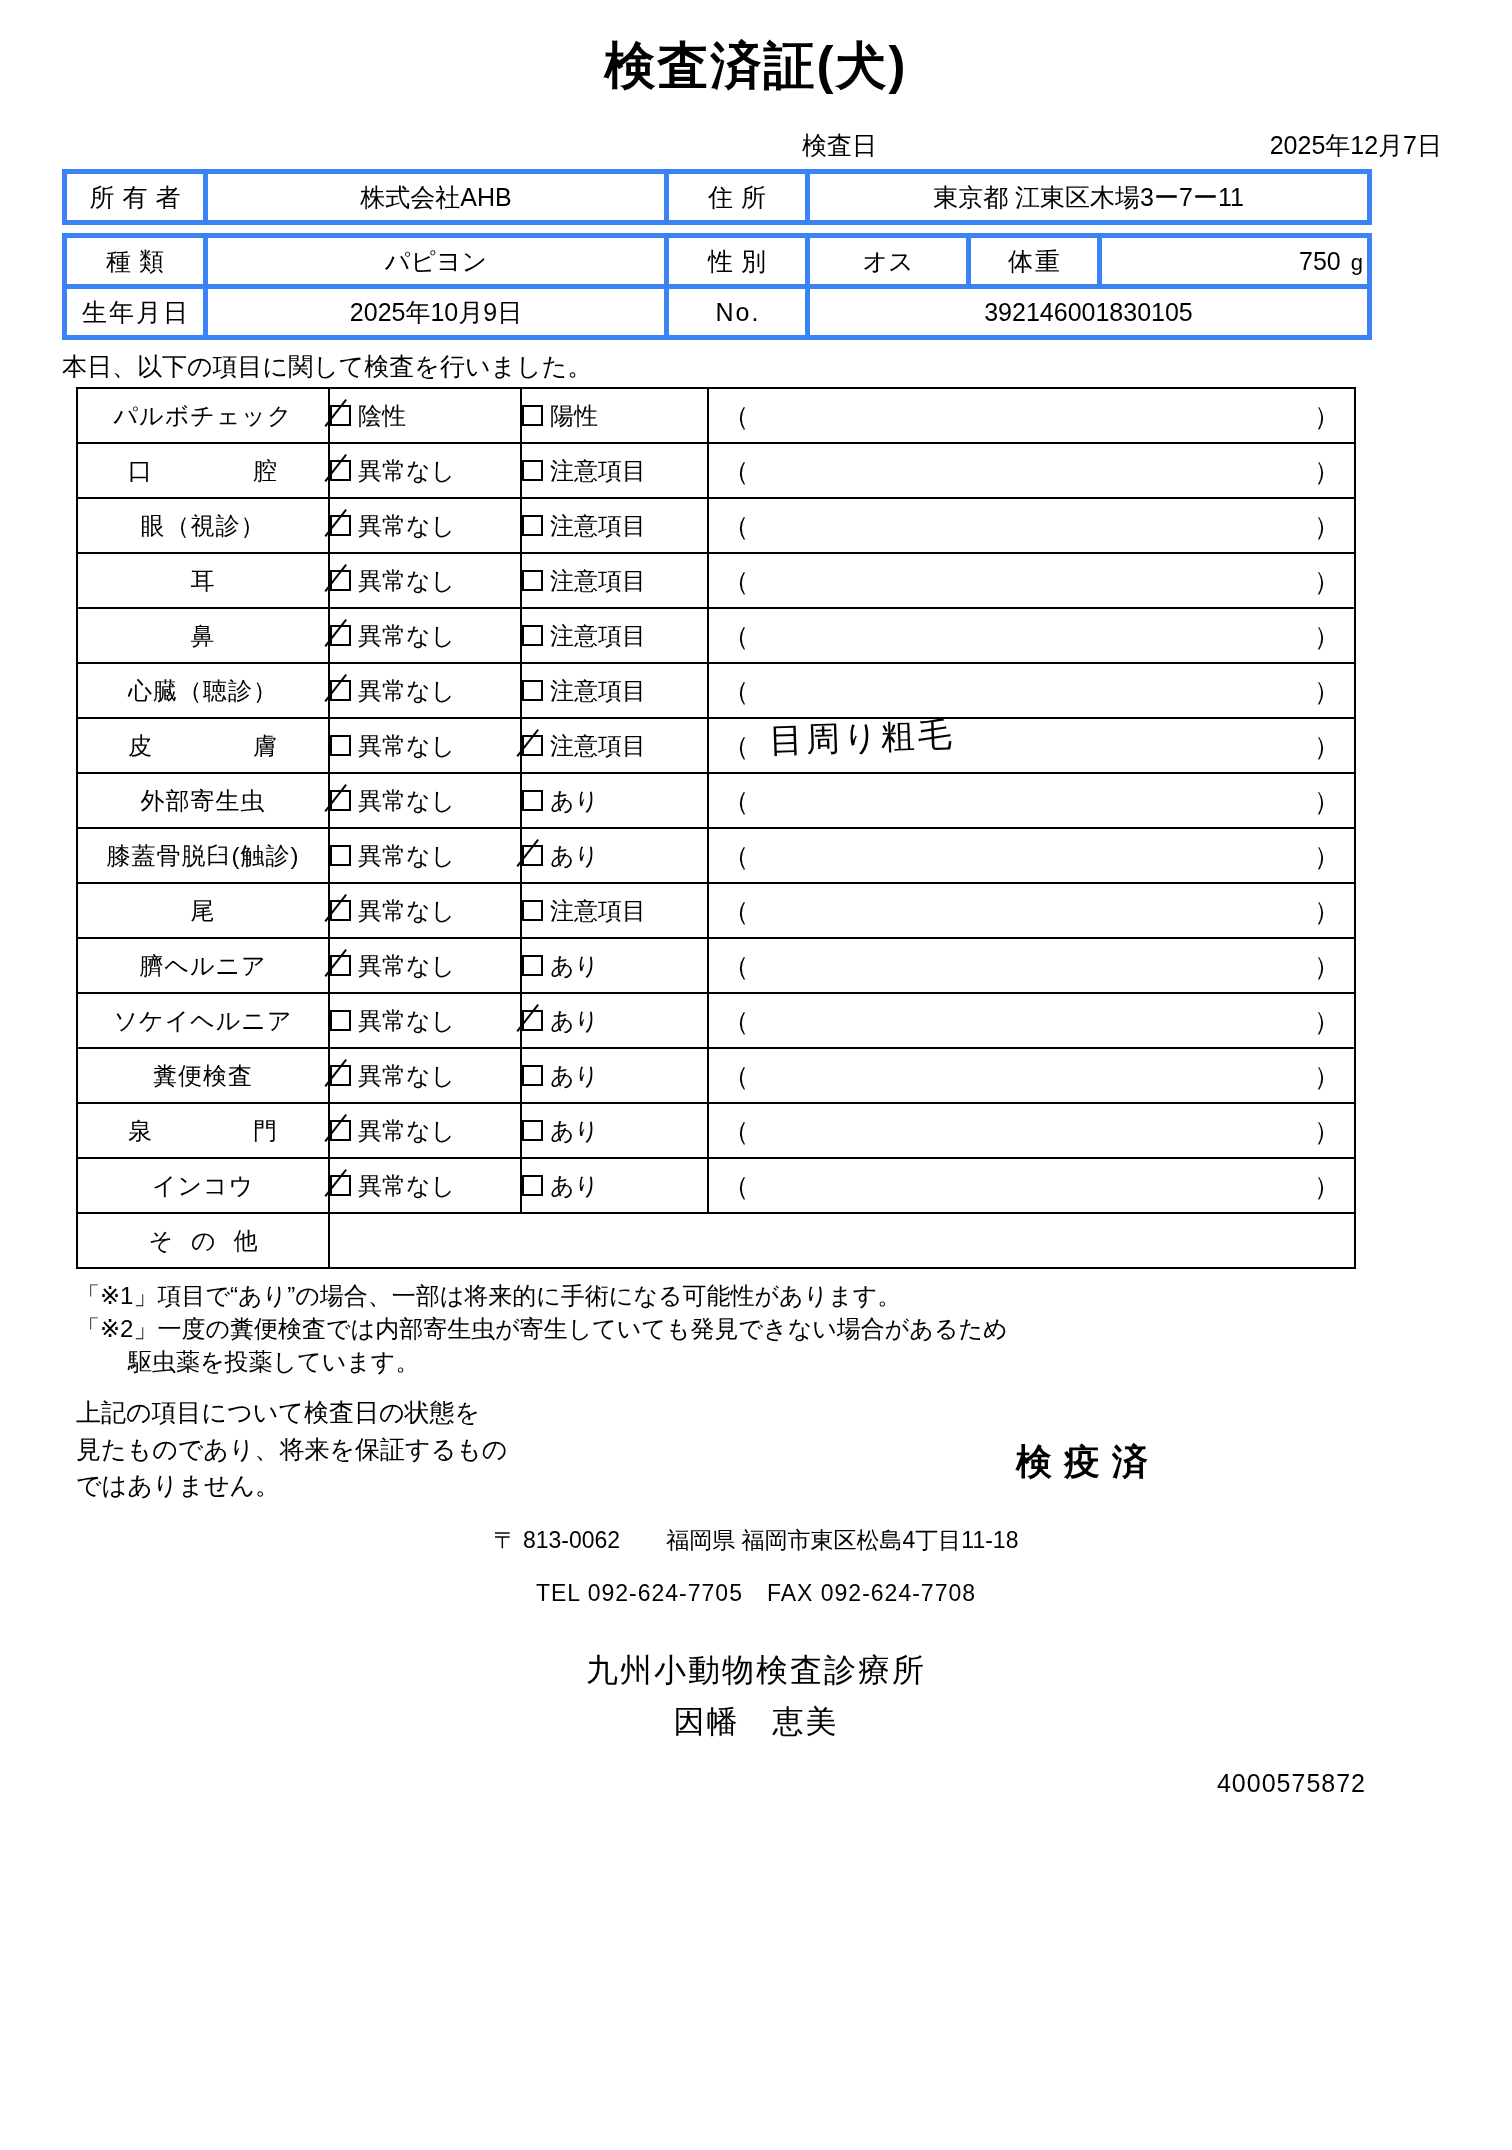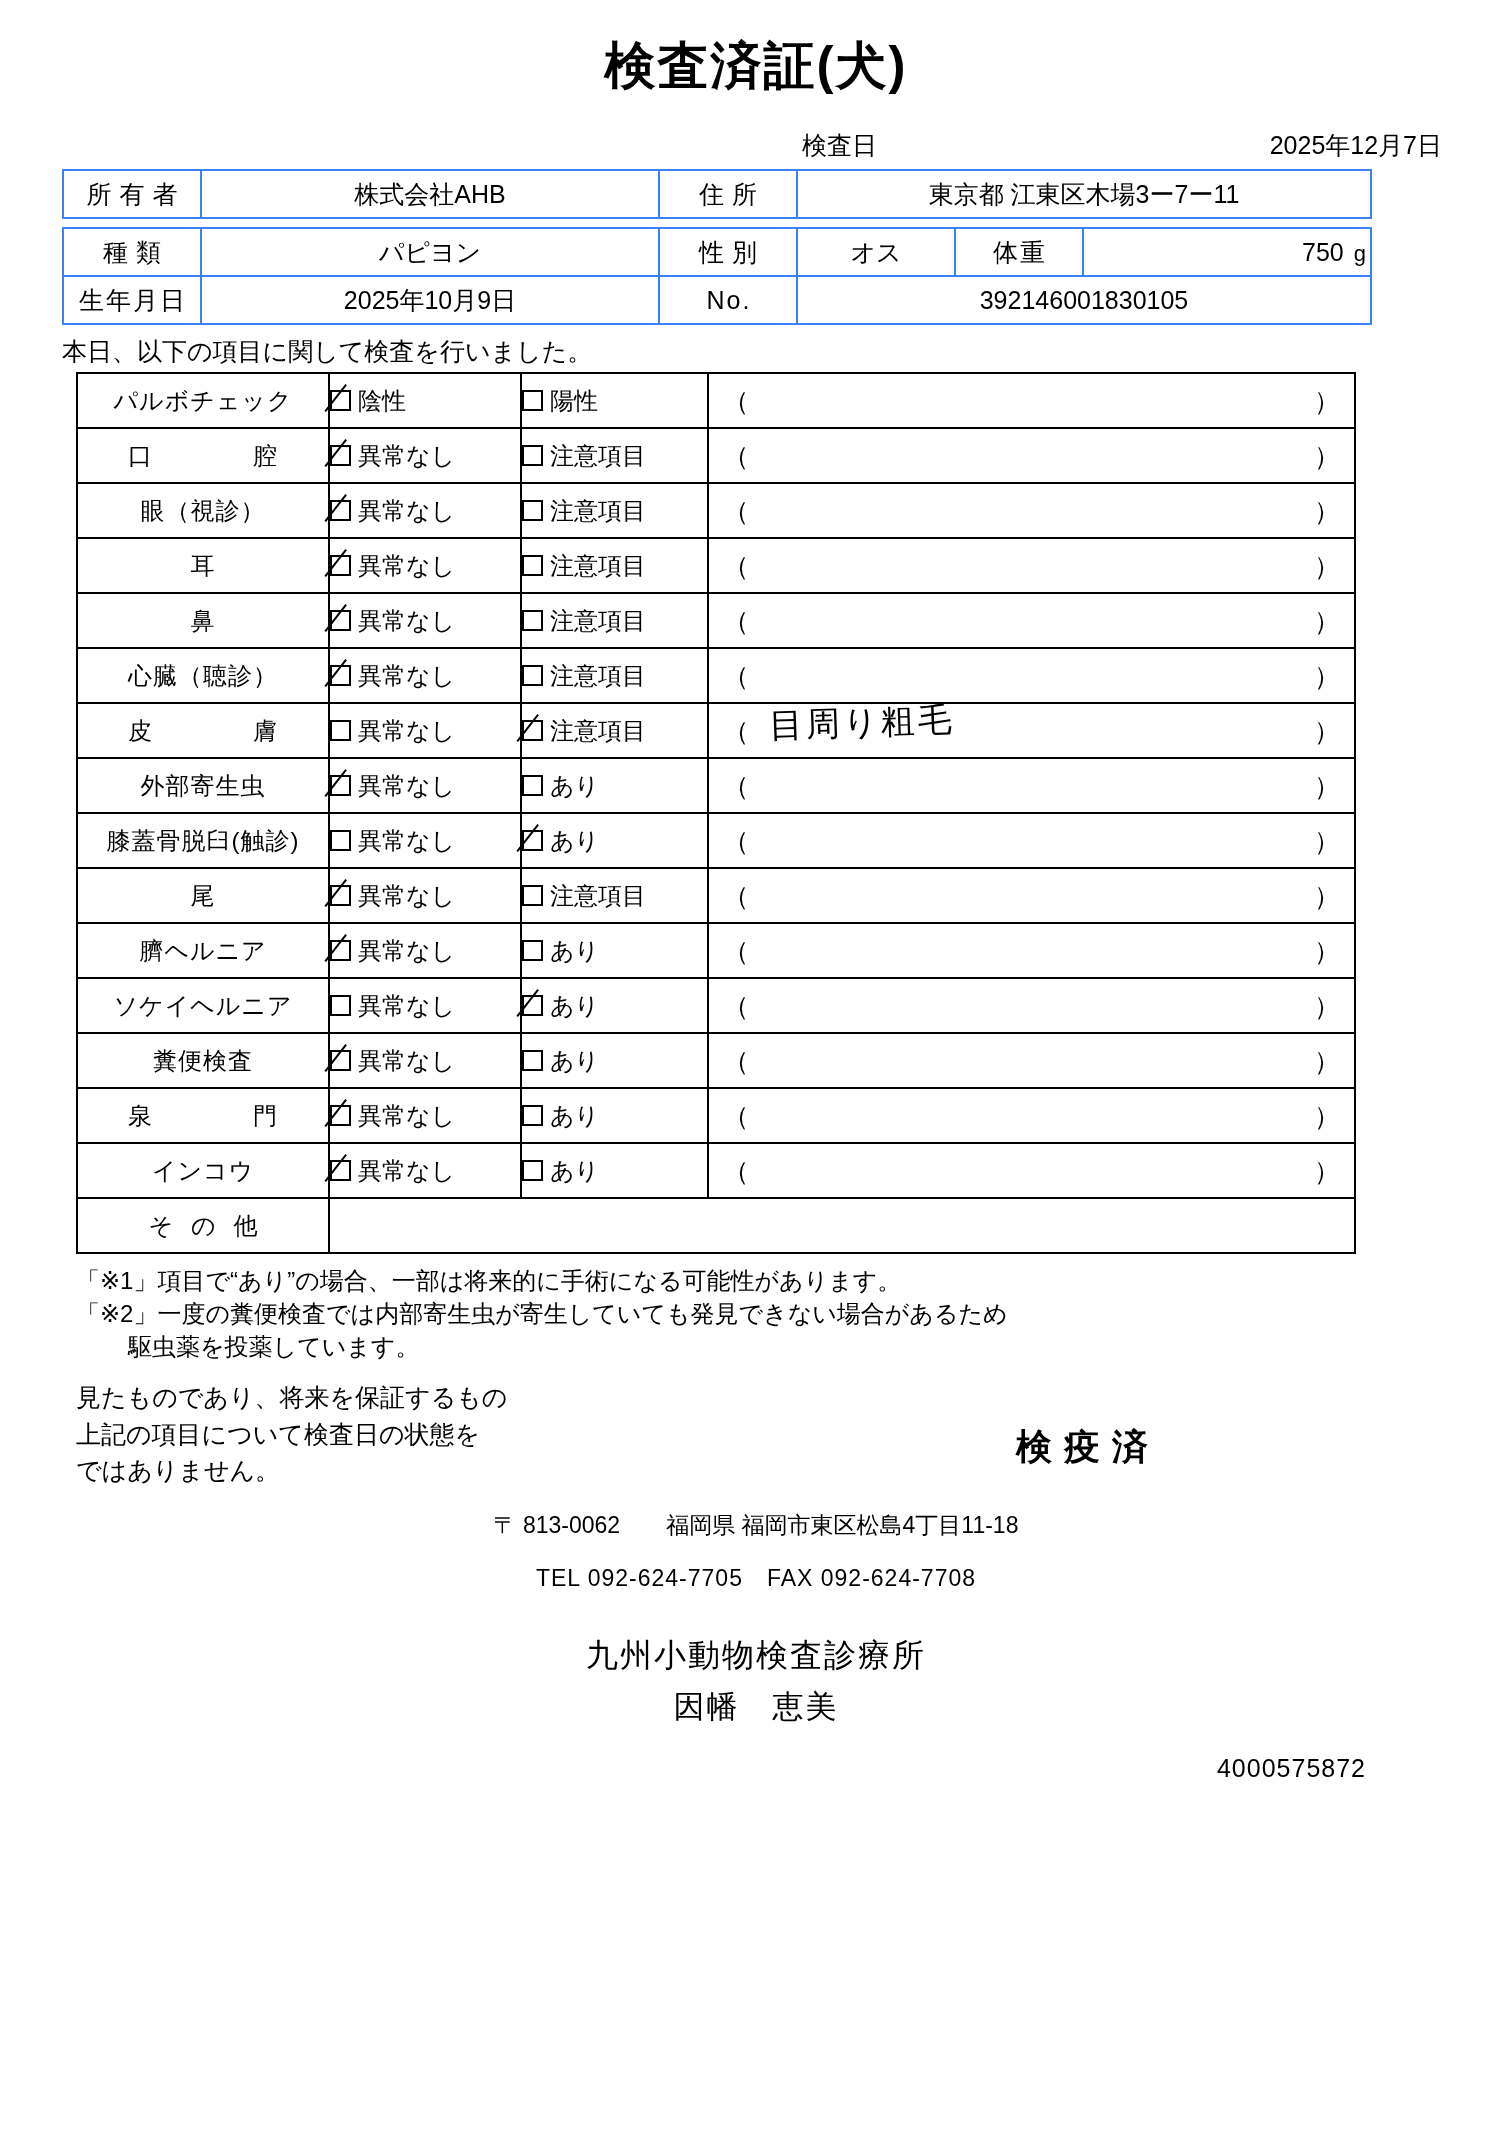--- a/index.html
+++ b/index.html
@@ -49,21 +49,21 @@
   }
 
   
   table.hdr {
     border-collapse: collapse;
     margin: 6px 62px 0 62px;
     width: 1310px;
     table-layout: fixed;
   }
   table.hdr td {
-    border: 2px solid #3b82f6;
+    border: 5px solid #3b82f6;
     height: 46px;
     font-size: 25px;
     padding: 0 8px;
     vertical-align: middle;
   }
   td.lab {
     text-align: center;
     letter-spacing: 8px;
     text-indent: 8px;
   }
@@ -385,22 +385,22 @@
   </tbody>
     </table>
 
   <div class="footnotes">
     <div>「※1」項目で“あり”の場合、一部は将来的に手術になる可能性があります。</div>
     <div>「※2」一度の糞便検査では内部寄生虫が寄生していても発見できない場合があるため</div>
     <div class="indent">駆虫薬を投薬しています。</div>
   </div>
 
   <div class="closing">
+    <div>上記の項目について検査日の状態を</div>
     <div>見たものであり、将来を保証するもの</div>
-    <div>上記の項目について検査日の状態を</div>
     <div>ではありません。</div>
     <div class="stamp">検疫済</div>
   </div>
 
   <div class="addr">〒 813-0062　　福岡県 福岡市東区松島4丁目11-18</div>
   <div class="tel">TEL 092-624-7705　FAX 092-624-7708</div>
   <div class="clinic">九州小動物検査診療所</div>
   <div class="person">因幡　恵美</div>
   <div class="serial">4000575872</div>
 

